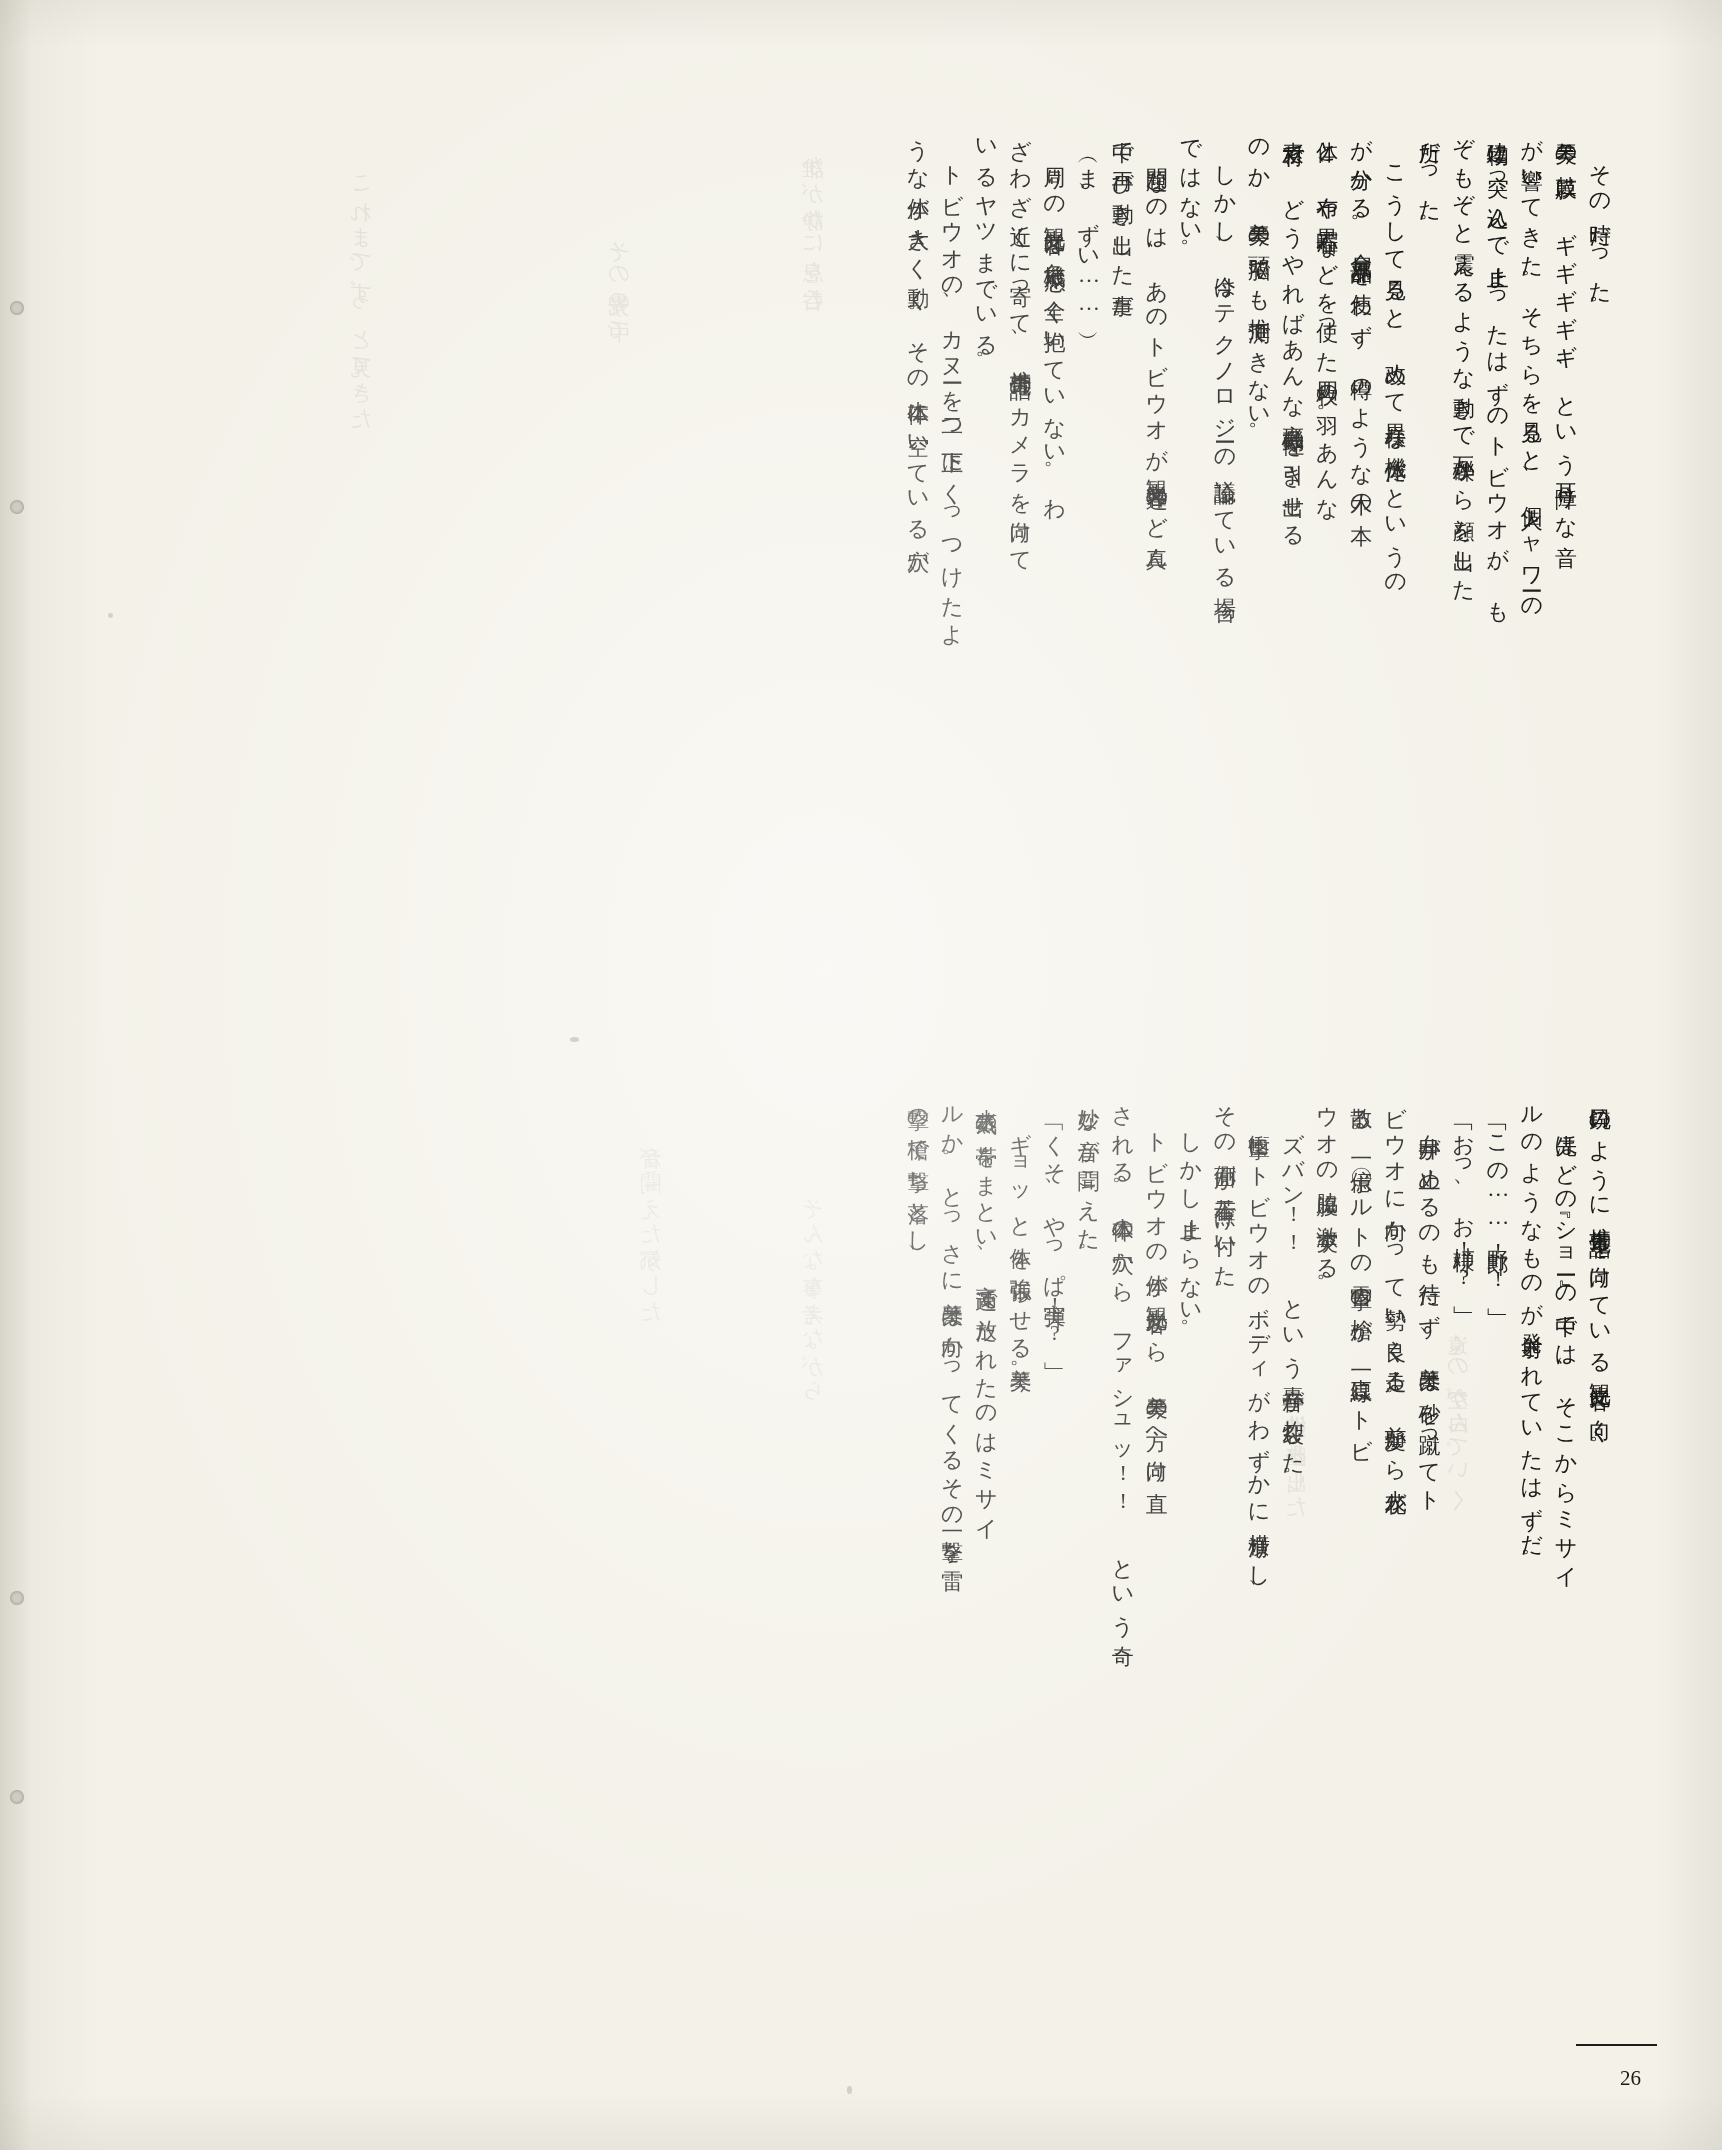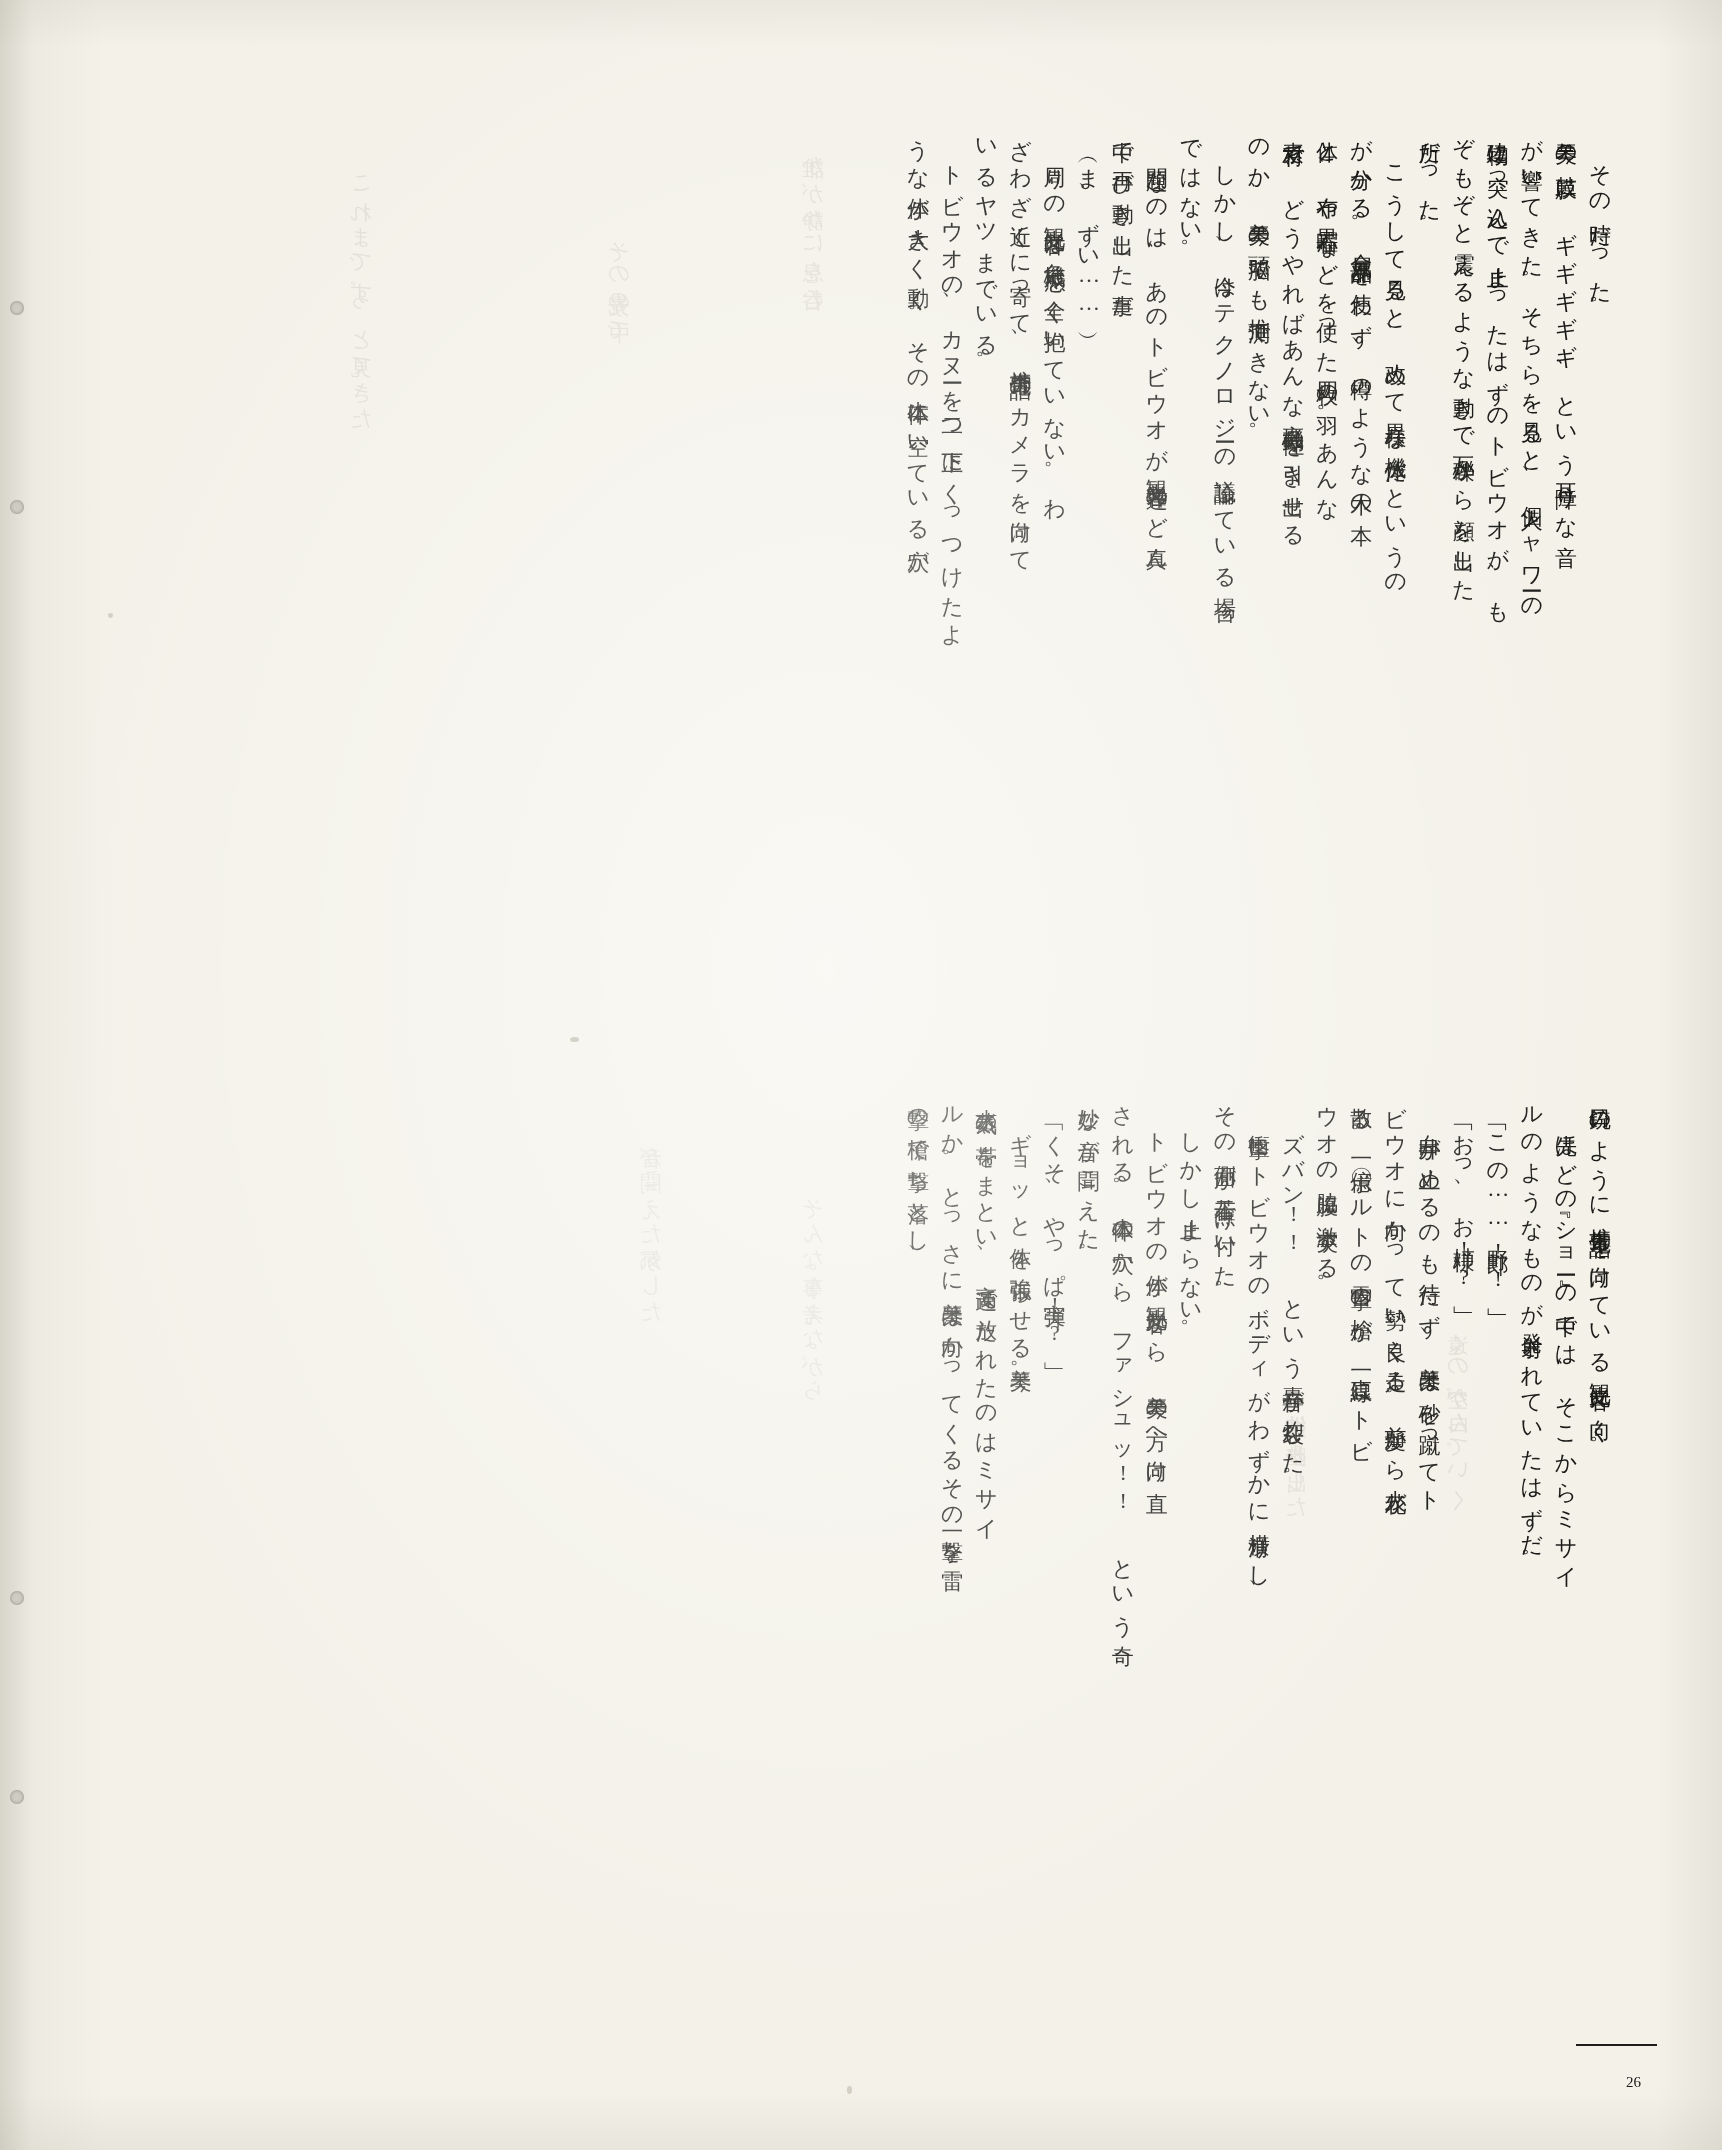--- a/index.html
+++ b/index.html
@@ -91,21 +91,21 @@
     text-align: start;
     font-weight: 500;
     white-space: pre-wrap;
   }
   .col.indent { padding-top: 26px; }
 
   .page-number {
     position: absolute;
     right: 81px;
     bottom: 60px;
-    font-size: 15px;
+    font-size: 21px;
     color: #1a1a18;
     z-index: 7;
     font-family: "Liberation Serif", serif;
   }
   .page-rule {
     position: absolute;
     right: 65px;
     bottom: 105px;
     width: 81px;
     height: 2.2px;

